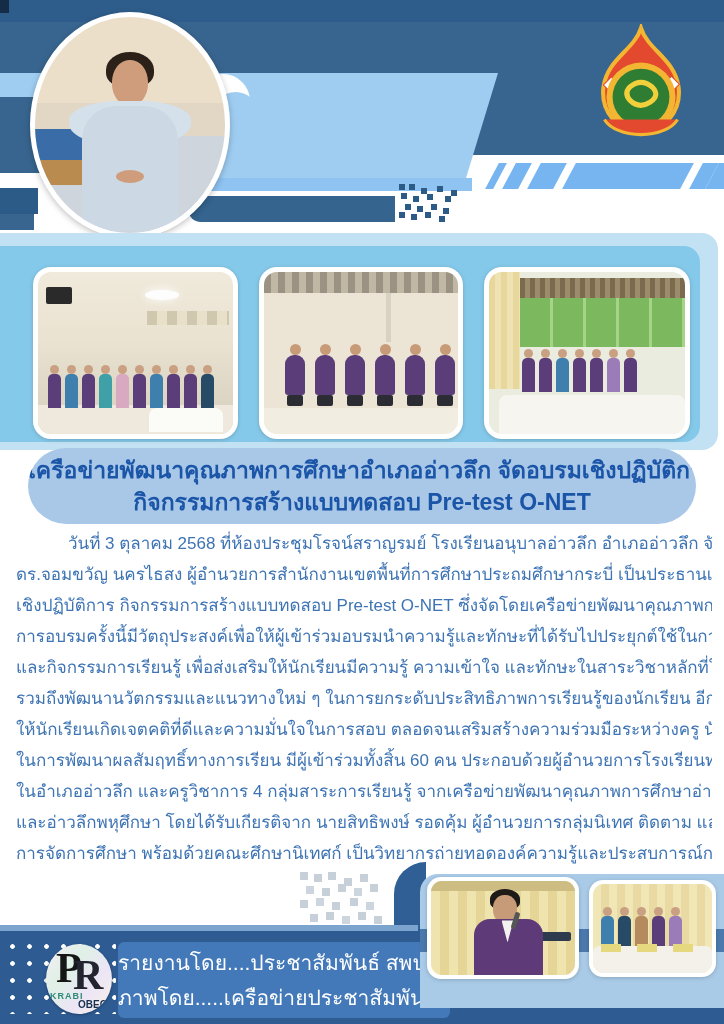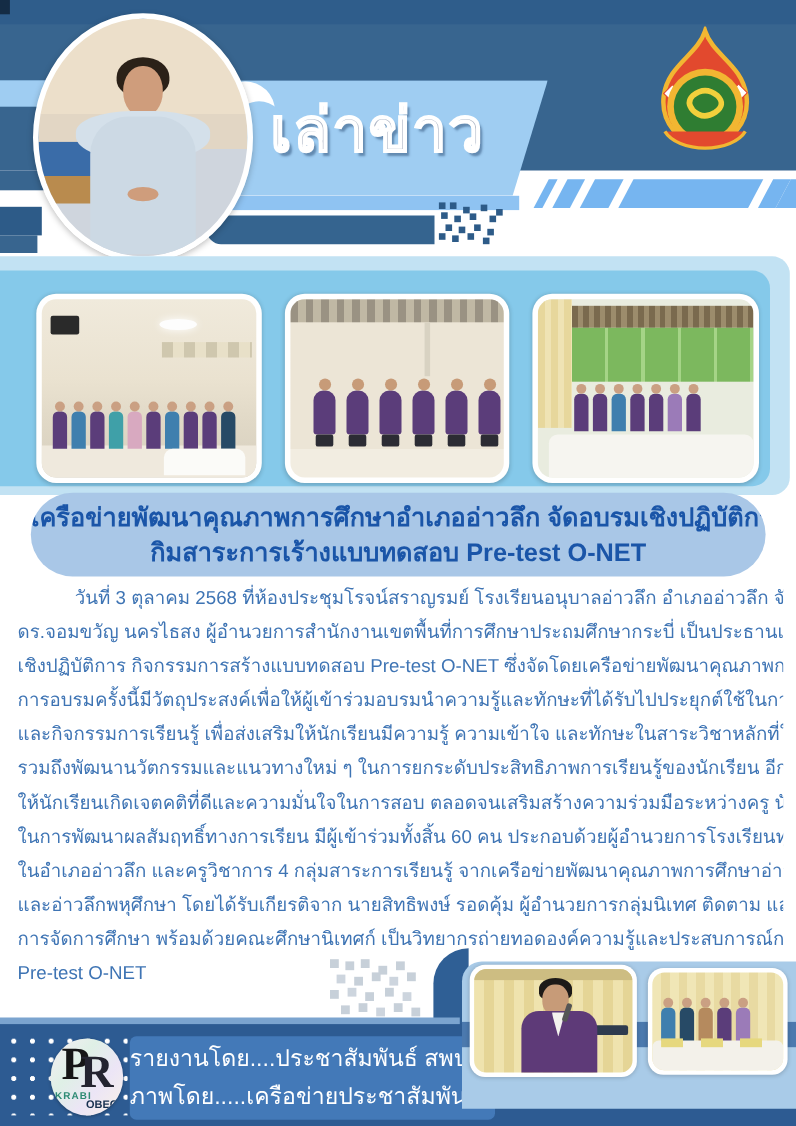--- a/index.html
+++ b/index.html
@@ -165,21 +165,20 @@
     <span class="sl w16"></span>
     <span class="sl w26"></span>
     <span class="sl w118"></span>
     <span class="sl w16"></span>
     <span class="sl w16"></span>
 
   </div>
   <div class="a sl-edge"></div>
 
   <div class="a quote"></div>
-  <div class="a brand-title">เล่าข่าว</div>
 
   <div class="a portrait" aria-label="ภาพบุคคล ผู้อำนวยการสวมชุดสีฟ้าอ่อน">
     <div class="a pt-banner"></div>
     <div class="a pt-banner2"></div>
     <div class="a pt-hair"></div>
     <div class="a pt-face"></div>
     <div class="a pt-cape"></div>
     <div class="a pt-dress"></div>
     <div class="a pt-hands"></div>
   </div>
@@ -249,36 +248,35 @@
         <i class="fig"></i>
         <i class="fig lav"></i>
         <i class="fig"></i>
       </div>
       <div class="a p3-table"></div>
     </div>
   </div>
 
   <div class="a headline">
     <div class="hl">เครือข่ายพัฒนาคุณภาพการศึกษาอำเภออ่าวลึก จัดอบรมเชิงปฏิบัติการ</div>
-    <div class="hl">กิมสาระการเร้างแบบทดสอบ Pre-test O-NET</div>
+    <div class="hl">กิจกรรมการสร้างแบบทดสอบ Pre-test O-NET</div>
   </div>
 
   <div class="a body-col">
     <div class="bl first">วันที่ 3 ตุลาคม 2568 ที่ห้องประชุมโรจน์สราญรมย์ โรงเรียนอนุบาลอ่าวลึก อำเภออ่าวลึก จังหวัดกระบี่</div>
     <div class="bl">ดร.จอมขวัญ นครไธสง ผู้อำนวยการสำนักงานเขตพื้นที่การศึกษาประถมศึกษากระบี่ เป็นประธานเปิดการอบรม</div>
     <div class="bl">เชิงปฏิบัติการ กิจกรรมการสร้างแบบทดสอบ Pre-test O-NET ซึ่งจัดโดยเครือข่ายพัฒนาคุณภาพการศึกษาอำเภออ่าวลึก</div>
     <div class="bl">การอบรมครั้งนี้มีวัตถุประสงค์เพื่อให้ผู้เข้าร่วมอบรมนำความรู้และทักษะที่ได้รับไปประยุกต์ใช้ในการจัดทำข้อสอบ</div>
     <div class="bl">และกิจกรรมการเรียนรู้ เพื่อส่งเสริมให้นักเรียนมีความรู้ ความเข้าใจ และทักษะในสาระวิชาหลักที่ใช้ในการสอบ O-NET</div>
     <div class="bl">รวมถึงพัฒนานวัตกรรมและแนวทางใหม่ ๆ ในการยกระดับประสิทธิภาพการเรียนรู้ของนักเรียน อีกทั้งยังเป็นการกระตุ้น</div>
     <div class="bl">ให้นักเรียนเกิดเจตคติที่ดีและความมั่นใจในการสอบ ตลอดจนเสริมสร้างความร่วมมือระหว่างครู นักเรียน และผู้ปกครอง</div>
     <div class="bl">ในการพัฒนาผลสัมฤทธิ์ทางการเรียน มีผู้เข้าร่วมทั้งสิ้น 60 คน ประกอบด้วยผู้อำนวยการโรงเรียนทุกโรงเรียน</div>
     <div class="bl">ในอำเภออ่าวลึก และครูวิชาการ 4 กลุ่มสาระการเรียนรู้ จากเครือข่ายพัฒนาคุณภาพการศึกษาอ่าวลึกไตรศึกษา</div>
     <div class="bl">และอ่าวลึกพหุศึกษา โดยได้รับเกียรติจาก นายสิทธิพงษ์ รอดคุ้ม ผู้อำนวยการกลุ่มนิเทศ ติดตาม และประเมินผล</div>
     <div class="bl">การจัดการศึกษา พร้อมด้วยคณะศึกษานิเทศก์ เป็นวิทยากรถ่ายทอดองค์ความรู้และประสบการณ์การสร้างแบบทดสอบ</div>
-    <div class="bl">Pre-test O-NET</div>
   </div>
 
   <div class="a gray-mosaic"></div>
   <div class="a navy-q"></div>
   <div class="a br-panel"></div>
   <div class="a br-stripe"></div>
 
   <div class="a ph ph4" aria-label="พิธีกรชายสวมสูทม่วงถือไมโครโฟน">
     <div class="ph-in p4-bg">
       <div class="a p4-valance"></div>

